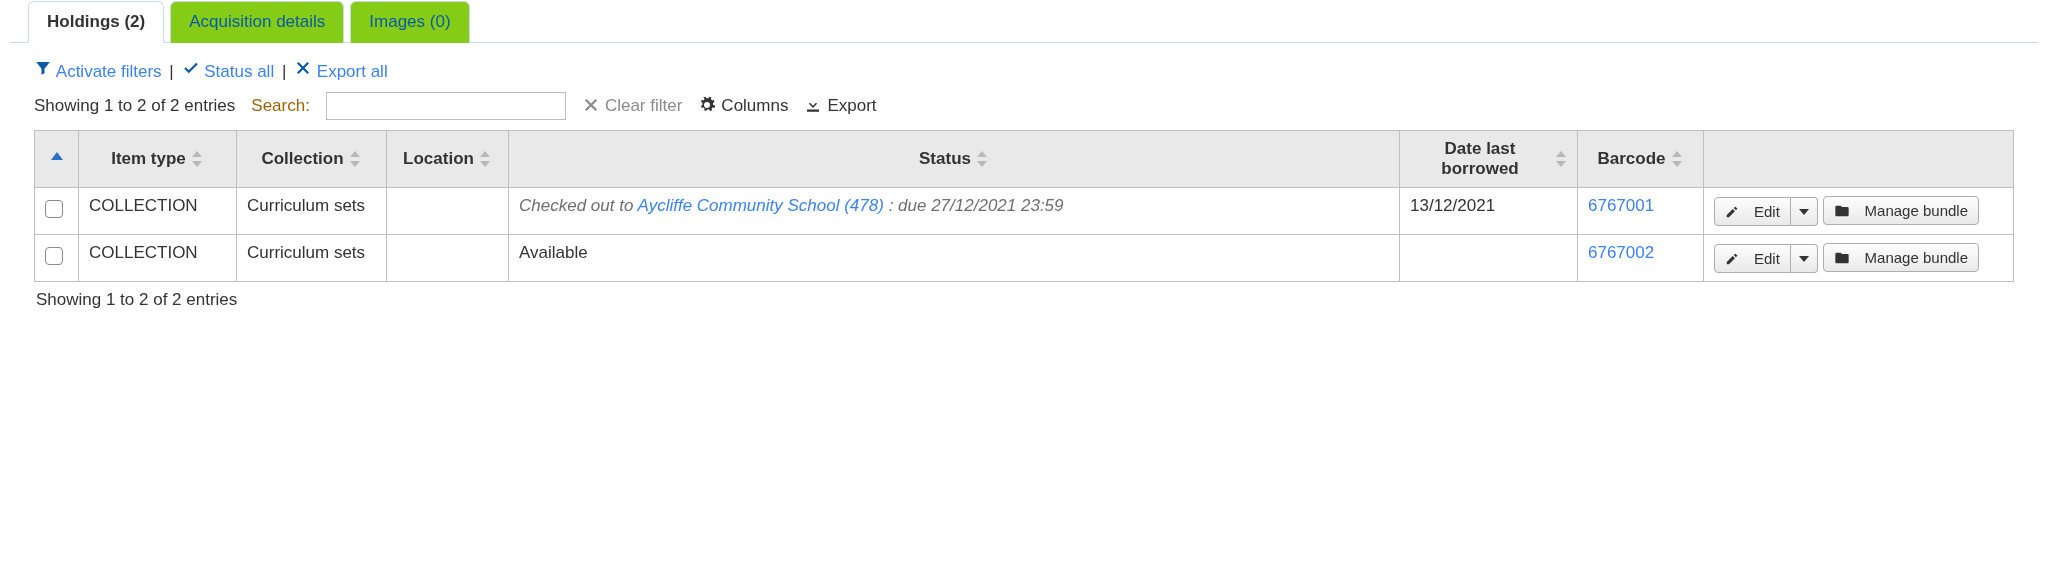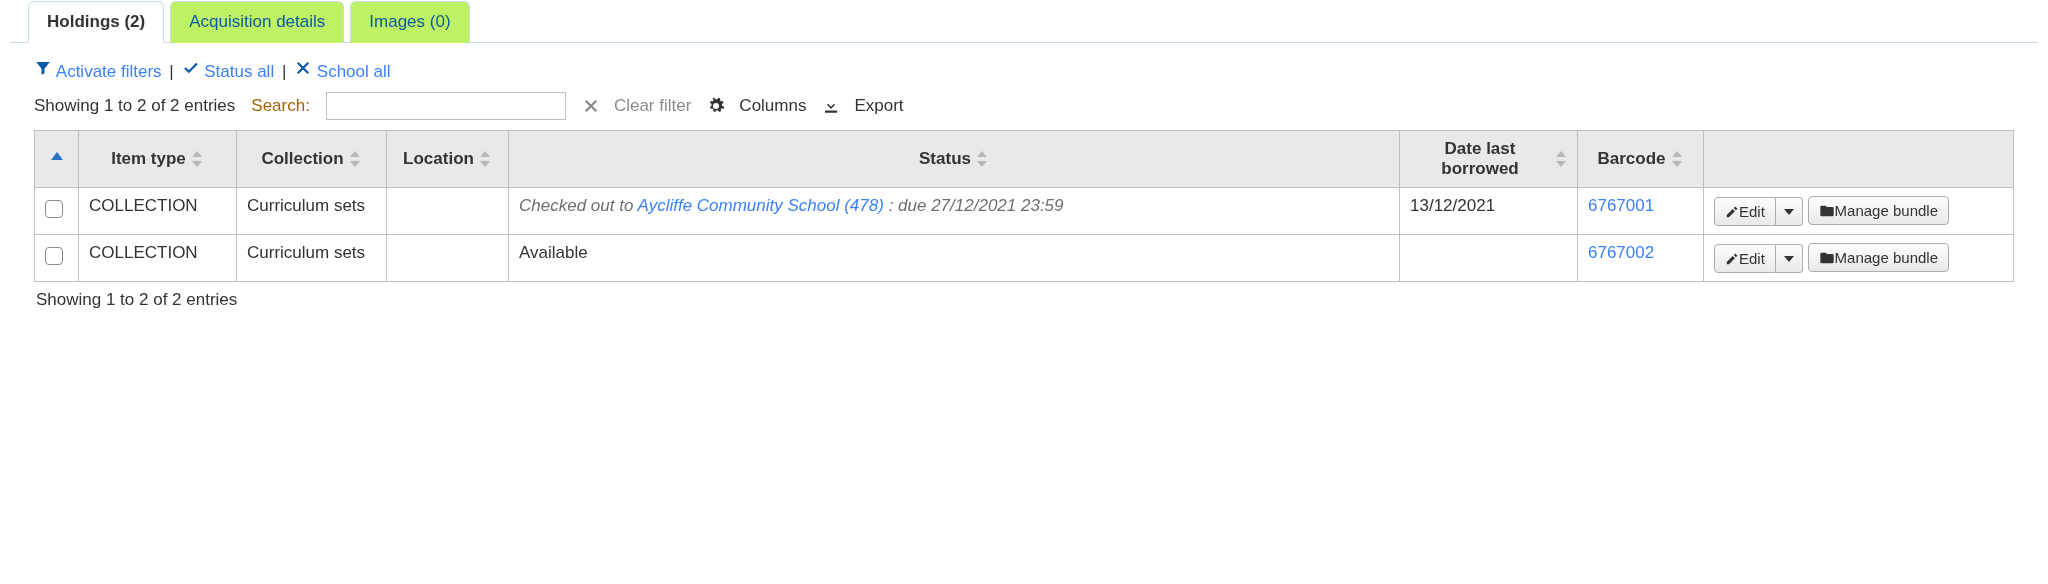--- a/index.html
+++ b/index.html
@@ -19,21 +19,21 @@
     gap: 6px;
     border-bottom: 1px solid #c8dbe8;
     padding-left: 18px;
     padding-top: 0;
   }
   .tab {
     padding: 10px 18px;
     border: 1px solid #c8dbe8;
     border-bottom: none;
     border-radius: 6px 6px 0 0;
-    background: #bef264;
+    background: #84cc16;
     color: #0B5AA6;
     cursor: pointer;
     position: relative;
     top: 1px;
   }
   .tab.active {
     background: #fff;
     color: #333;
     font-weight: bold;
     border-bottom: 1px solid #fff;
@@ -66,22 +66,22 @@
   .search-label { color: #a16207; }
   .search-input {
     border: 1px solid #bfbfbf;
     height: 28px;
     width: 240px;
     padding: 2px 6px;
     font-size: 15px;
   }
   .tb-btn {
     display: inline-flex;
-    align-items: center;
-    gap: 14px;
+    align-items: flex-start;
+    gap: 5px;
     color: #333;
     cursor: pointer;
   }
   .tb-btn.disabled { color: #8a8a8a; cursor: default; }
   svg.ico { width: 18px; height: 18px; }
   
   table.data {
     border-collapse: collapse;
     width: 100%;
     border: 1px solid #bfbfbf;
@@ -121,21 +121,21 @@
     border-left:6px solid transparent; border-right:6px solid transparent;
     border-bottom:8px solid #2a73c2;
   }
   .checkbox {
     width:18px; height:18px; border:1.5px solid #8a8a8a; border-radius:4px; display:inline-block;
   }
   .cell-center { text-align:center; vertical-align:middle !important; }
   .italic { font-style: italic; color:#6e6e6e; }
   .italic .link { font-style: italic; }
   .btn {
-    display:inline-flex; align-items:center; gap:0;
+    display:inline-flex; align-items:center; gap:15px;
     background: linear-gradient(#fdfdfd,#e9e9e9);
     border:1px solid #adadad; border-radius:4px;
     padding:5px 10px; font-size:15px; color:#333; cursor:pointer;
   }
   .btn-group { display:inline-flex; }
   .btn-group .btn:first-child { border-top-right-radius:0; border-bottom-right-radius:0; }
   .btn-group .btn.caret { border-left:none; border-top-left-radius:0; border-bottom-left-radius:0; padding:5px 8px; }
   .caret-down {
     width:0;height:0;border-left:5px solid transparent;border-right:5px solid transparent;border-top:6px solid #333;
   }
@@ -174,21 +174,21 @@
         <svg class="ico" viewBox="0 0 24 24">
             <path fill="none" stroke="#0B5AA6" stroke-width="3" d="M4 12l5 5L20 6"></path>
           </svg>
         <span>Status all</span>
       </span>
       <span class="sep">|</span>
       <span class="link">
         <svg class="ico" viewBox="0 0 24 24">
             <path fill="none" stroke="#0B5AA6" stroke-width="3" d="M5 5l14 14M19 5L5 19"></path>
           </svg>
-        <span>School all</span>
+        <span>Export all</span>
       </span>
     </div>
 
     <div class="row2">
       <span class="entries-info">Showing 1 to 2 of 2 entries</span>
       <span class="search-label">Search:</span>
       <input class="search-input" type="text" style="">
       <span class="tb-btn disabled">
         <svg class="ico" viewBox="0 0 24 24">
             <path fill="none" stroke="#8a8a8a" stroke-width="3" d="M5 5l14 14M19 5L5 19"></path>

